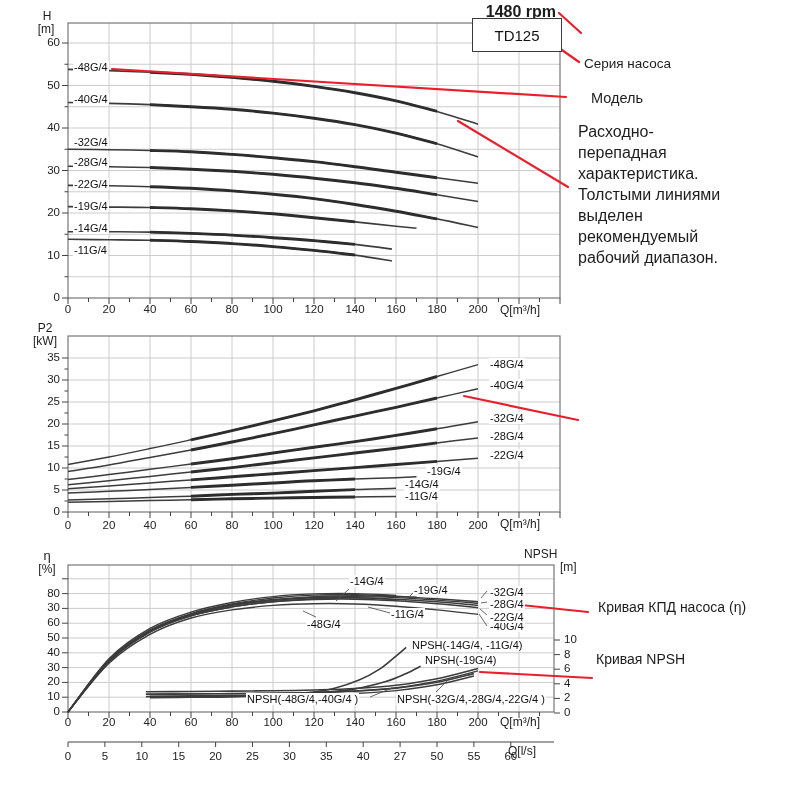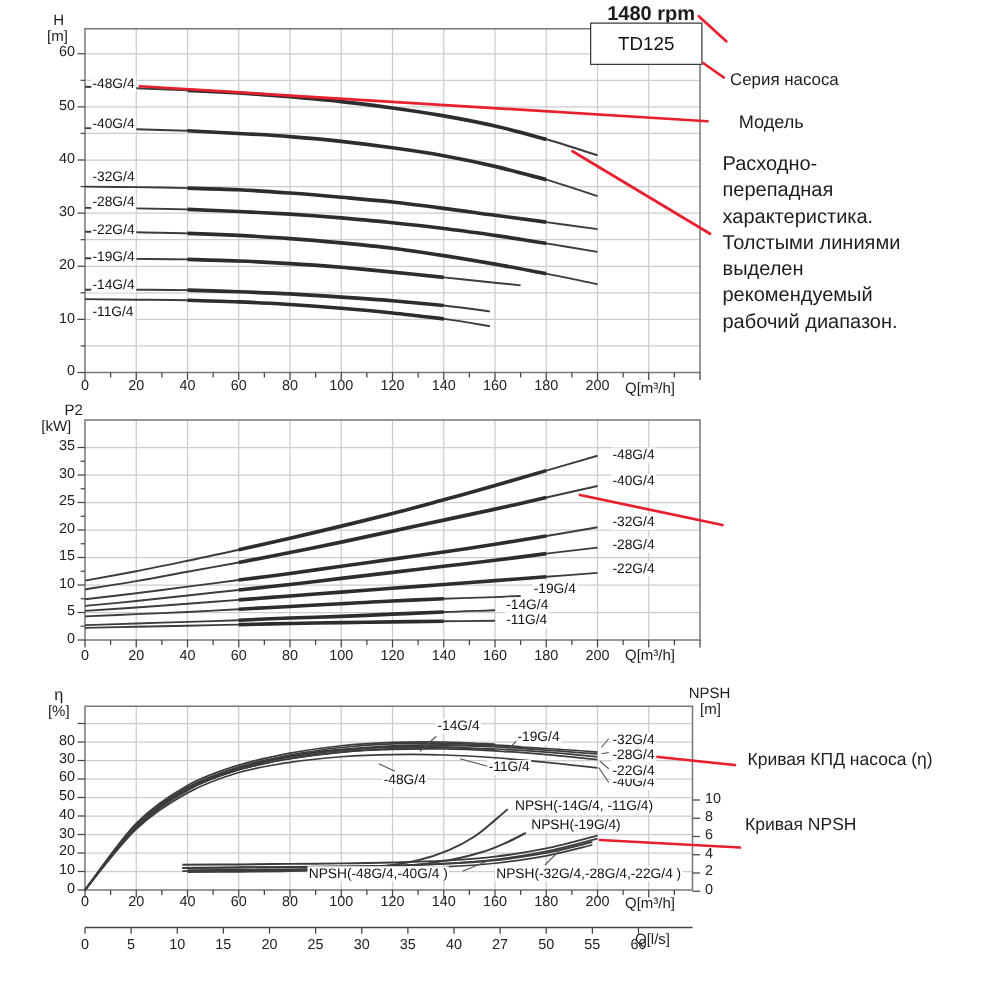--- a/index.html
+++ b/index.html
@@ -295,26 +295,26 @@
 Толстыми линиями
 выделен
 рекомендуемый
 рабочий диапазон.</div>
     <div class="note" style="left:598px;top:599px;font-size:14px;">Кривая КПД насоса (η)</div>
     <div class="note" style="left:596px;top:651px;font-size:14px;">Кривая NPSH</div>
 
     <div class="axis-title" style="left:38px;top:9px;width:18px;">H</div>
     <div class="axis-title" style="left:31px;top:22px;width:30px;">[m]</div>
     <div class="axis-title" style="left:500px;top:303px;">Q[m³/h]</div>
-    <div class="axis-title" style="left:44px;top:321px;width:30px;">P2</div>
+    <div class="axis-title" style="left:30px;top:321px;width:30px;">P2</div>
     <div class="axis-title" style="left:26px;top:334px;width:38px;">[kW]</div>
     <div class="axis-title" style="left:500px;top:517px;">Q[m³/h]</div>
     <div class="axis-title" style="left:38px;top:548px;width:18px;font-size:13px;">η</div>
     <div class="axis-title" style="left:30px;top:562px;width:34px;">[%]</div>
-    <div class="axis-title" style="left:551px;top:547px;">NPSH</div>
+    <div class="axis-title" style="left:524px;top:547px;">NPSH</div>
     <div class="axis-title" style="left:560px;top:560px;">[m]</div>
     <div class="axis-title" style="left:500px;top:715px;">Q[m³/h]</div>
     <div class="axis-title" style="left:508px;top:744px;">Q[l/s]</div>
   <div class="tick c" style="left:54px;top:303px;width:28px;">0</div>
       <div class="tick c" style="left:95px;top:303px;width:28px;">20</div>
       <div class="tick c" style="left:136px;top:303px;width:28px;">40</div>
       <div class="tick c" style="left:177px;top:303px;width:28px;">60</div>
       <div class="tick c" style="left:218px;top:303px;width:28px;">80</div>
       <div class="tick c" style="left:259px;top:303px;width:28px;">100</div>
       <div class="tick c" style="left:300px;top:303px;width:28px;">120</div>

